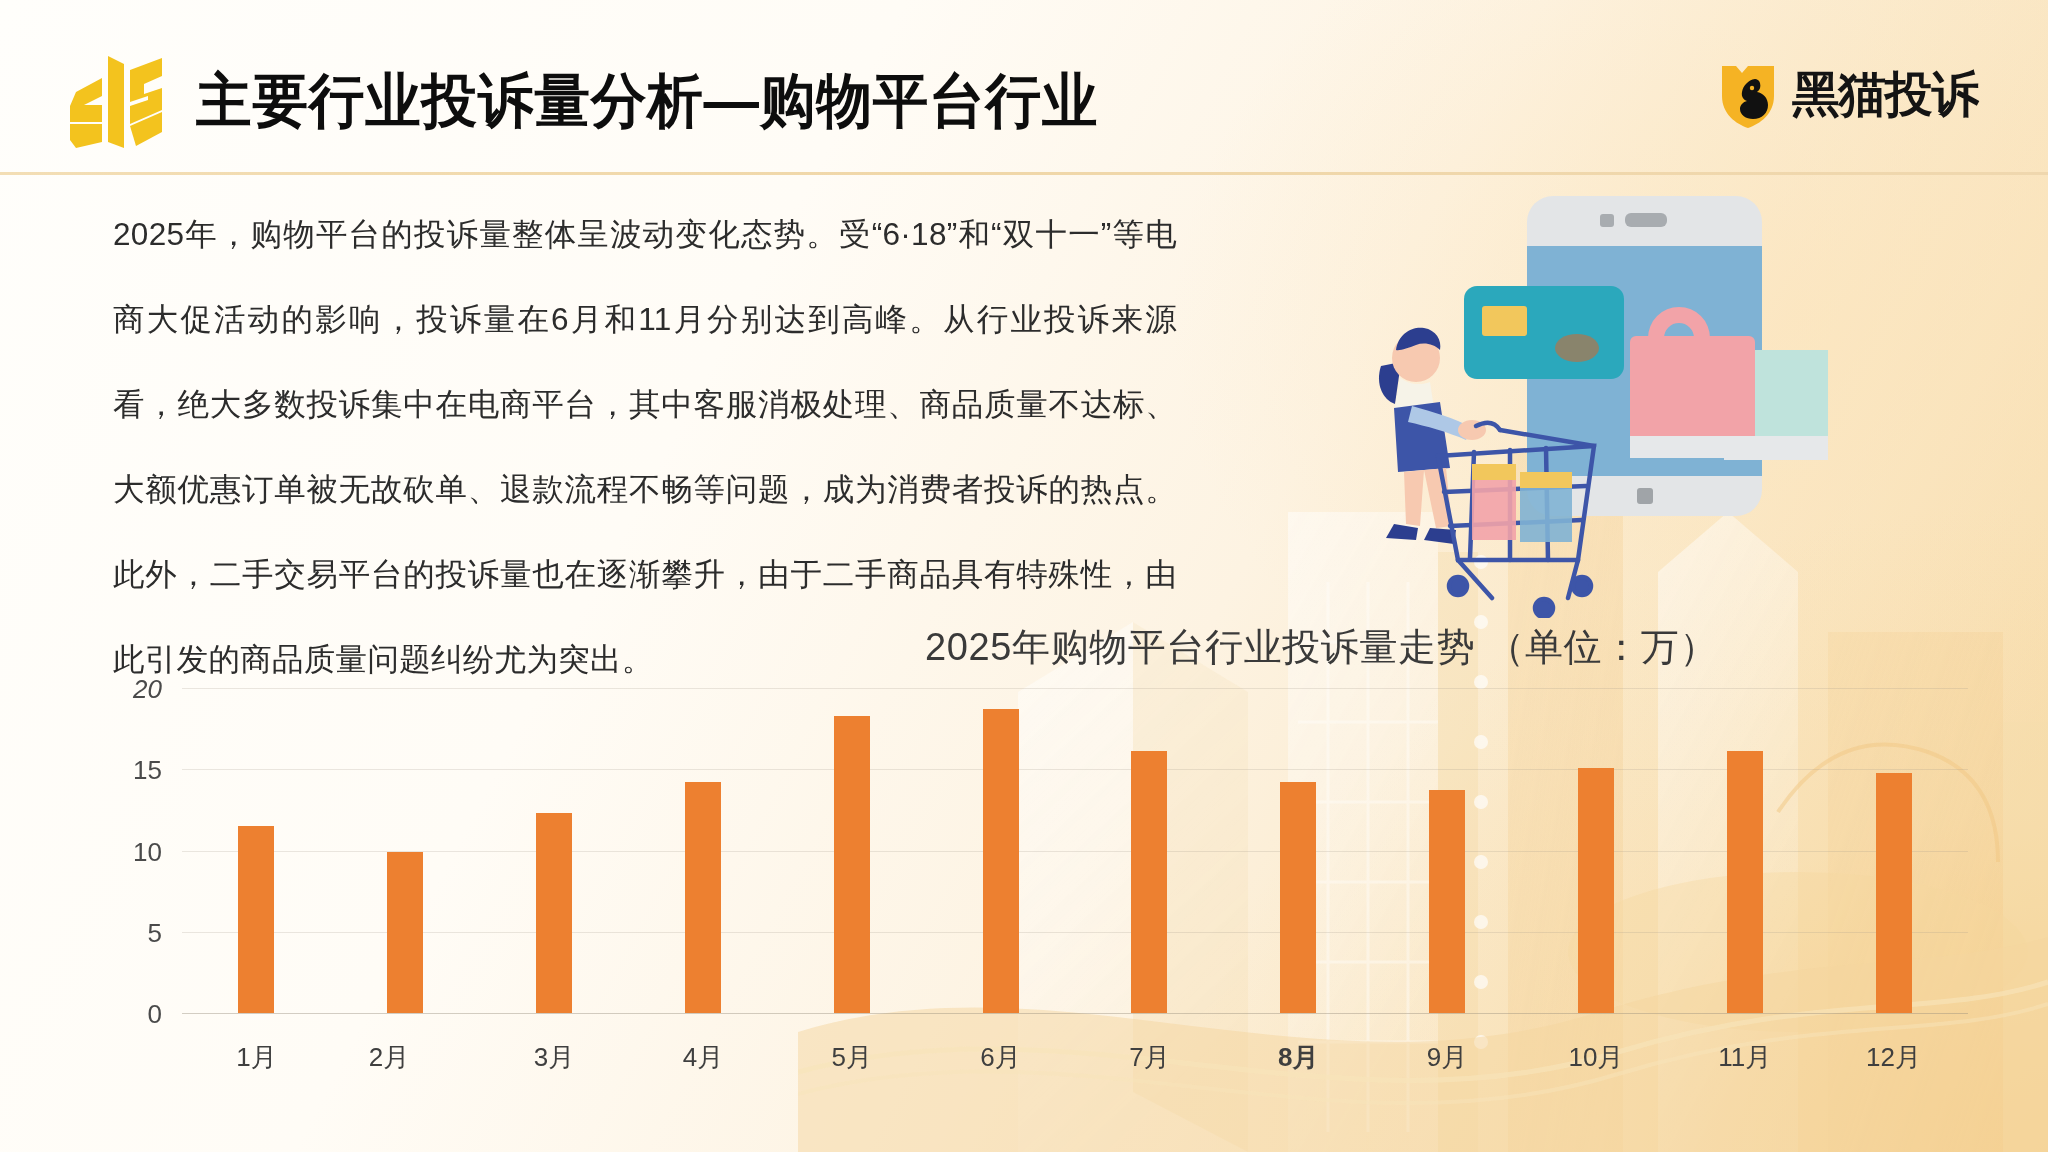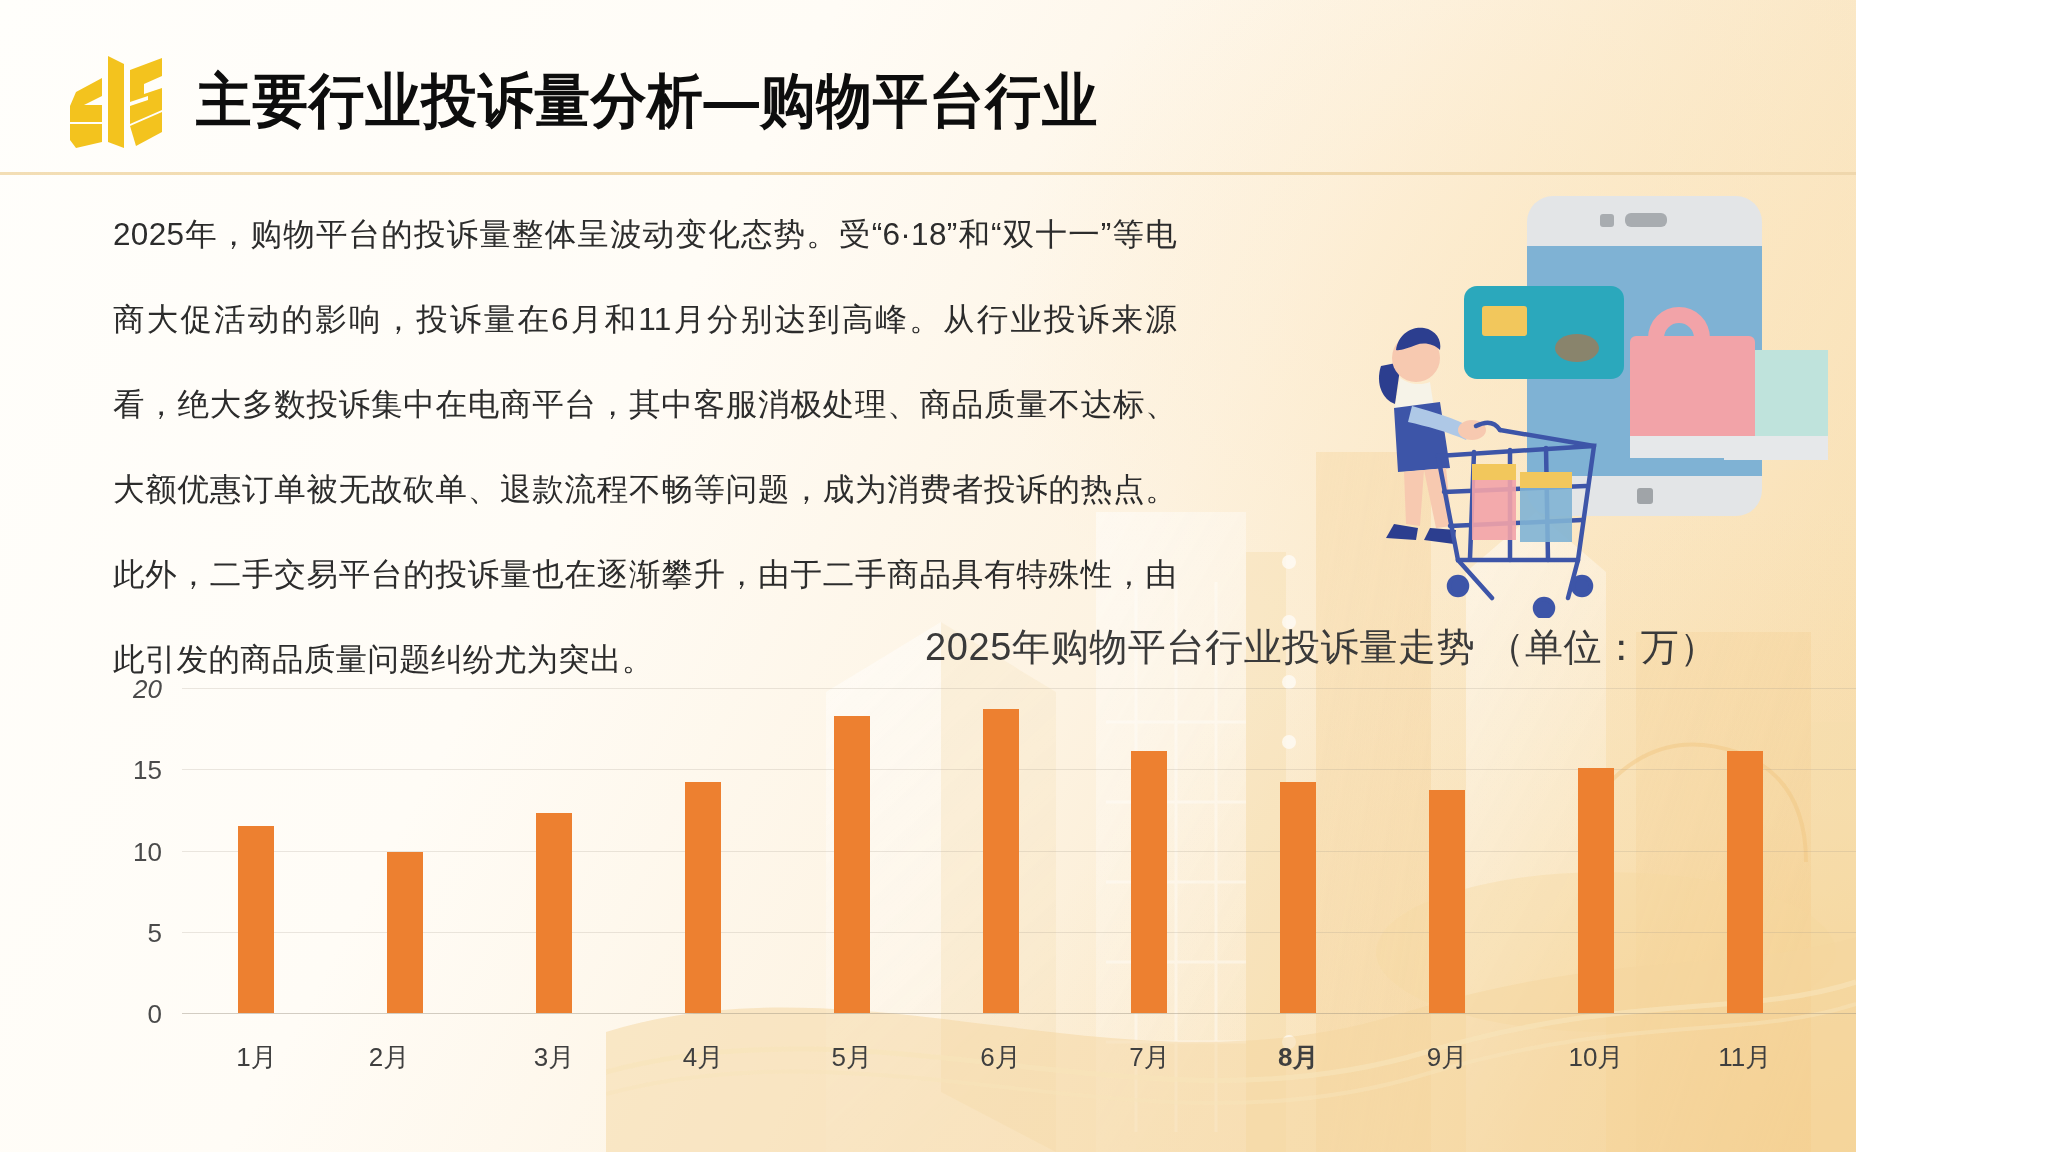--- a/index.html
+++ b/index.html
@@ -6,21 +6,21 @@
 
   html, body {
     width: 2048px;
     height: 1152px;
     overflow: hidden;
     font-family: "Liberation Sans", "DejaVu Sans", sans-serif;
   }
 
   #slide {
     position: relative;
-    width: 1856px;
+    width: 2048px;
     height: 1152px;
     background:
       radial-gradient(ellipse 1200px 900px at 100% 100%, rgba(246,202,128,0.72) 0%, rgba(248,220,168,0.38) 38%, rgba(255,255,255,0) 72%),
       radial-gradient(ellipse 900px 700px at 88% 28%, rgba(252,228,186,0.55) 0%, rgba(255,247,236,0) 70%),
       linear-gradient(118deg, #FFFEFB 0%, #FFFCF6 34%, #FDF3E2 58%, #F9E4BE 82%, #F5D79F 100%);
     overflow: hidden;
   }
 
   
   .deco { position: absolute; pointer-events: none; }
@@ -158,20 +158,28 @@
         <polygon points="14,40 40,26 40,44 22,53 40,53 40,70 8,70 8,54"></polygon>
         <polygon points="8,72 40,72 40,90 14,96 8,88"></polygon>
         <polygon points="46,4 62,12 62,96 46,90"></polygon>
         <polygon points="68,18 100,6 100,24 82,32 82,42 100,36 100,58 68,72 68,54 86,48 86,44 68,50"></polygon>
         <polygon points="68,74 100,60 100,80 74,94"></polygon>
       </g>
     </svg>
 
     <div id="page-title">主要行业投诉量分析—购物平台行业</div>
 
+    <div id="brand-logo">
+      <svg id="brand-shield" viewBox="0 0 58 66">
+        <path d="M3 4 h14 l6 7 l6 -7 h14 l12 0 v30 c0 18 -14 28 -26 32 C17 62 3 52 3 34 Z" fill="#F5B324"></path>
+        <path d="M36 17 c-7 1 -12 7 -13 13 c-1 5 2 8 5 9 c-4 1 -7 4 -7 8 c0 6 6 10 13 10 c9 0 15 -6 15 -14 c0 -7 -5 -12 -11 -13 c3 -2 4 -5 3 -9 C40 18 38 17 36 17 Z" fill="#111111"></path>
+        <circle cx="33" cy="26" r="2.2" fill="#F5B324"></circle>
+      </svg>
+      <div id="brand-name">黑猫投诉</div>
+    </div>
   </div>
   <div id="header-rule"></div>
 
   <p id="body-text">2025年，购物平台的投诉量整体呈波动变化态势。受“6·18”和“双十一”等电商大促活动的影响，投诉量在6月和11月分别达到高峰。从行业投诉来源看，绝大多数投诉集中在电商平台，其中客服消极处理、商品质量不达标、大额优惠订单被无故砍单、退款流程不畅等问题，成为消费者投诉的热点。此外，二手交易平台的投诉量也在逐渐攀升，由于二手商品具有特殊性，由此引发的商品质量问题纠纷尤为突出。</p>
 
   <svg id="illustration" viewBox="0 0 470 450">
 
     <g>
       <rect x="155" y="28" width="235" height="320" rx="26" fill="#E3E5E7"></rect>
       <rect x="155" y="78" width="235" height="230" fill="#7FB2D4"></rect>

